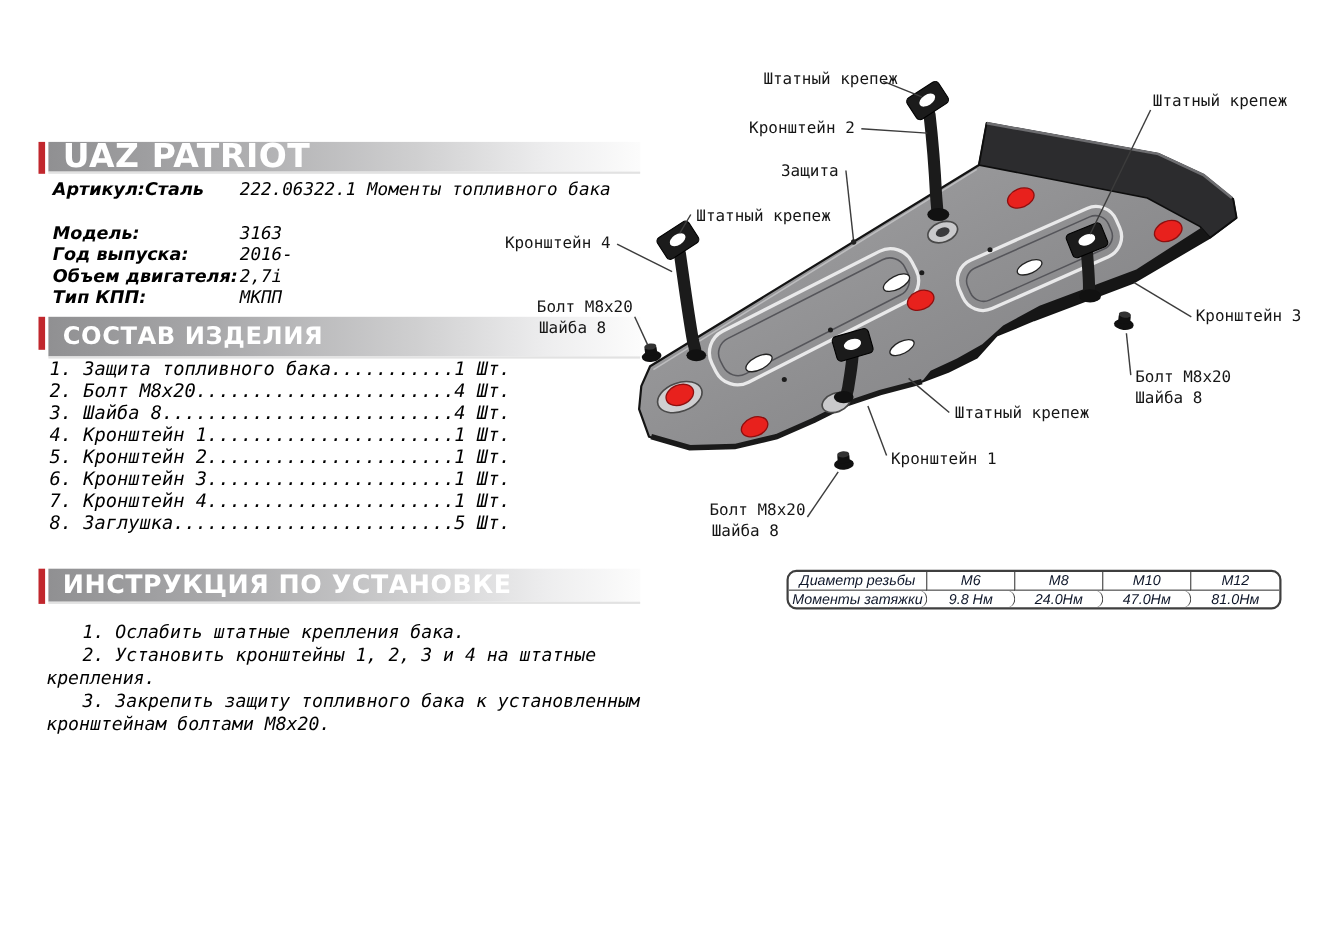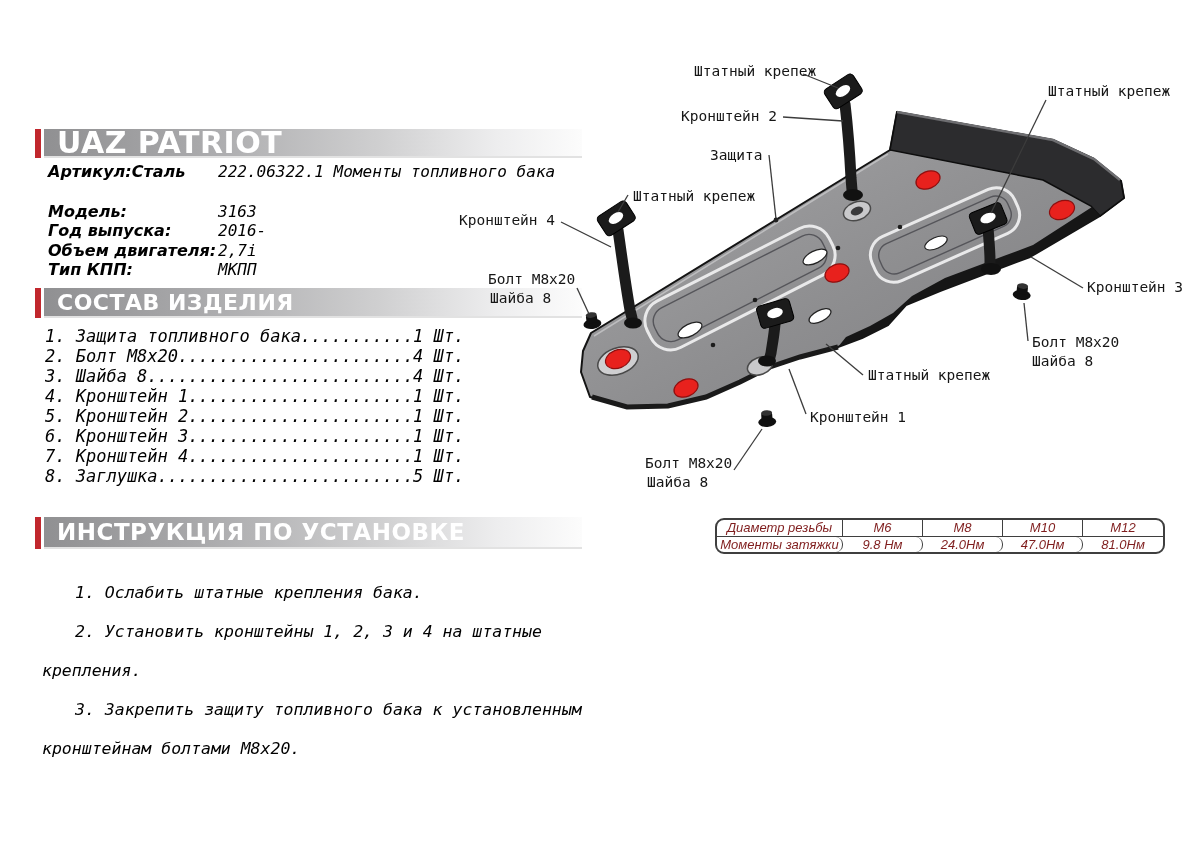--- a/index.html
+++ b/index.html
@@ -11,49 +11,49 @@
   
   .stripe{position:absolute;left:35px;width:6px;background:#c1272d;}
   .bar{
     position:absolute;left:44px;width:538px;box-sizing:border-box;
     background:linear-gradient(to right,#909092 0%,#a8a8aa 28%,#cfcfd0 62%,#ededee 84%,#fcfcfc 100%);
     display:flex;align-items:center;padding-left:13px;
     border-bottom:2px solid #e2e2e2;
   }
   .bar .t{color:#ffffff;font-weight:bold;font-family:"DejaVu Sans",sans-serif;letter-spacing:.5px;white-space:nowrap;}
   #bar-uaz{top:129px;height:29px;}   #stripe-uaz{top:129px;height:29px;}
-  #bar-comp{top:288px;height:30px;}  #stripe-comp{top:288px;height:30px;}
+  #bar-comp{top:288px;height:38px;}  #stripe-comp{top:288px;height:30px;}
   #bar-instr{top:517px;height:32px;} #stripe-instr{top:517px;height:32px;}
   #bar-uaz .t{font-size:30px;} #bar-comp .t{font-size:22px;} #bar-instr .t{font-size:23px;}
   
   .lbl{font-weight:bold;font-size:16px;font-family:"DejaVu Sans",sans-serif;white-space:nowrap;}
   .val{font-family:"DejaVu Sans Mono","Liberation Mono",monospace;font-size:16px;white-space:nowrap;}
   #article-row{left:48px;top:162px;width:520px;height:19px;}
   #article-row .val{position:absolute;left:170px;top:0;}
   #specs{left:48px;top:202px;width:520px;}
   .spec-row{position:relative;height:19.4px;line-height:19.4px;}
   .spec-row .val{position:absolute;left:170px;top:0;line-height:19.4px;}
   
   #comp-list{left:45px;top:326px;width:440px;font-family:"DejaVu Sans Mono","Liberation Mono",monospace;font-size:17px;}
   .comp-row{display:flex;height:20px;line-height:20px;}
   .comp-name{width:368px;overflow:hidden;white-space:nowrap;}
   .comp-qty{white-space:nowrap;}
   
   #instr-list{left:0;top:564px;width:640px;font-family:"DejaVu Sans Mono","Liberation Mono",monospace;font-size:16.5px;}
-  .iln{height:21px;line-height:21px;white-space:nowrap;padding-left:75px;margin-top:18px;}
+  .iln{height:21px;line-height:21px;white-space:nowrap;padding-left:75px;}
   .iwrap{padding-left:42px;}
   
   #tq-table{
     left:715px;top:518px;width:450px;box-sizing:border-box;
     border:2px solid #3f3f3f;border-radius:9px;overflow:hidden;background:#fff;
     display:grid;grid-template-columns:126px 80px 80px 80px 80px;
   }
   .tq-cell{
     height:15.5px;line-height:15.5px;font-size:13px;text-align:center;
-    font-family:"Liberation Sans","DejaVu Sans",sans-serif;color:#7f1d1d;
+    font-family:"Liberation Sans","DejaVu Sans",sans-serif;color:#0f172a;
     border-right:1.5px solid #3f3f3f;border-bottom:1.5px solid #3f3f3f;white-space:nowrap;
   }
   .tq-cell.last-col{border-right:none;}
   .tq-cell.last-row{border-bottom:none;border-radius:7px;}
   
   #diagram{position:absolute;left:440px;top:30px;}
   #diagram text{
     font-family:"DejaVu Sans Mono","Liberation Mono",monospace;
     font-size:14.5px;fill:#161616;
   }

